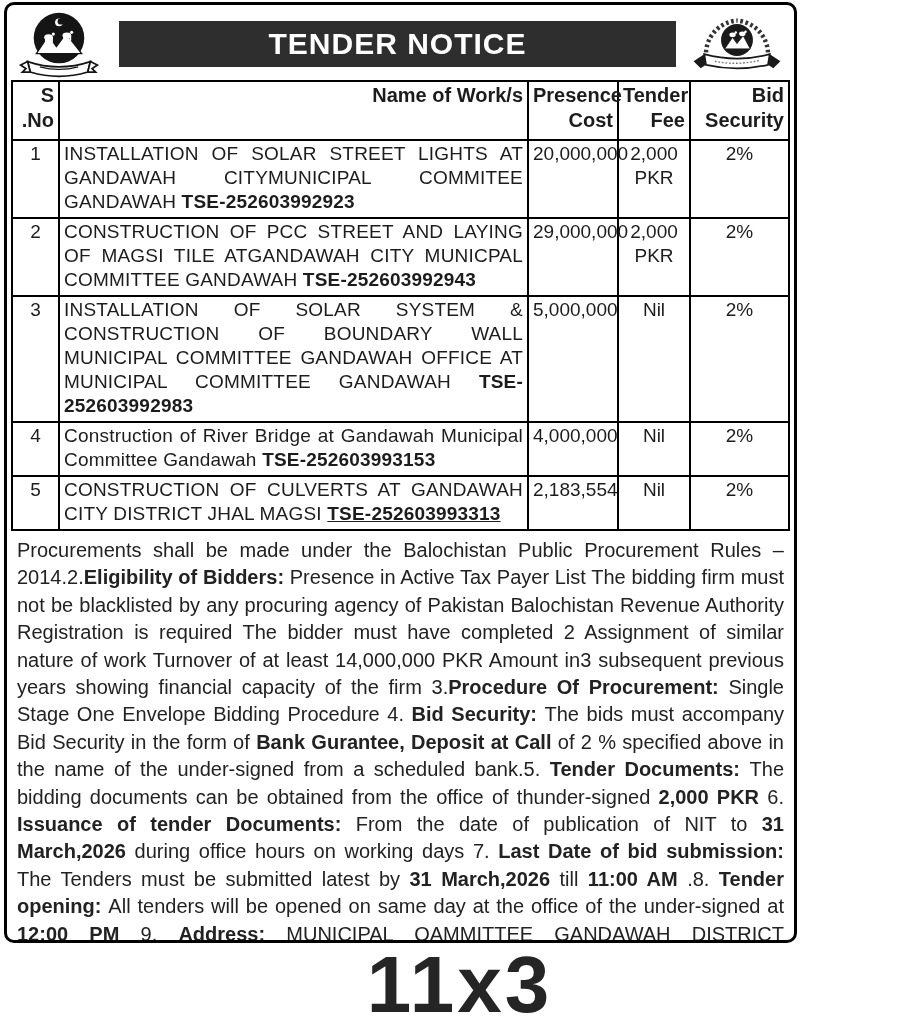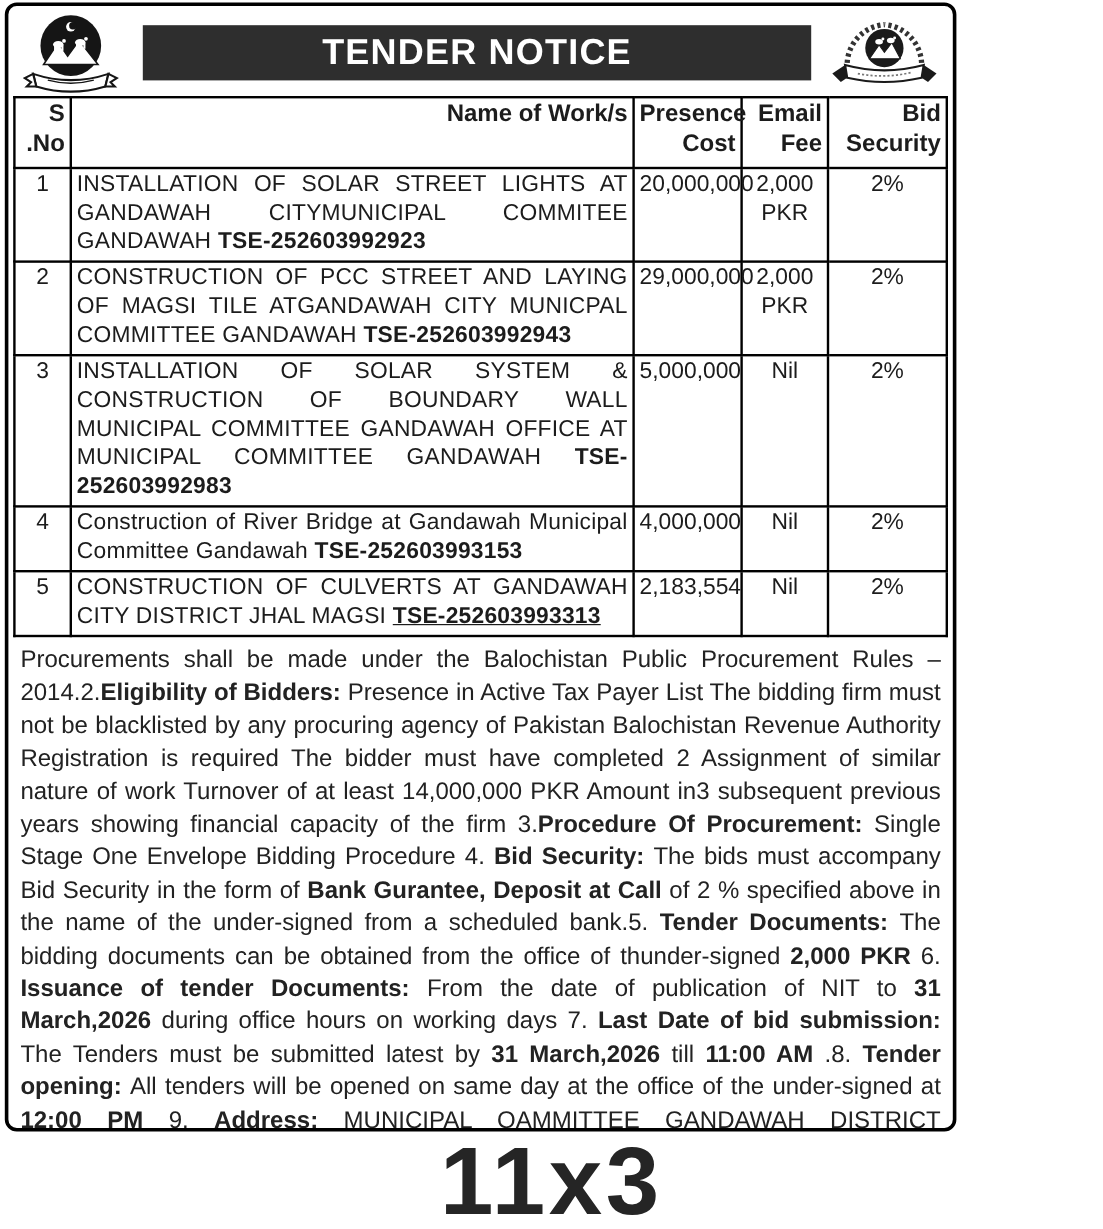--- a/index.html
+++ b/index.html
@@ -124,21 +124,21 @@
         <col class="c-work">
         <col class="c-cost">
         <col class="c-fee">
         <col class="c-sec">
     </colgroup>
     <thead>
       <tr>
         <th>S .No</th>
         <th>Name of Work/s</th>
         <th>Presence Cost</th>
-        <th>Email Fee</th>
+        <th>Tender Fee</th>
         <th>Bid Security</th>
       </tr>
     </thead>
     <tbody id="works-body">
     <tr>
       <td class="sno">1</td>
       <td class="work"><span class="wtxt">INSTALLATION OF SOLAR STREET LIGHTS AT GANDAWAH CITYMUNICIPAL COMMITEE GANDAWAH </span><span class="tse">TSE-252603992923</span></td>
       <td class="cost">20,000,000</td>
       <td class="fee">2,000 PKR</td>
       <td class="sec">2%</td>

